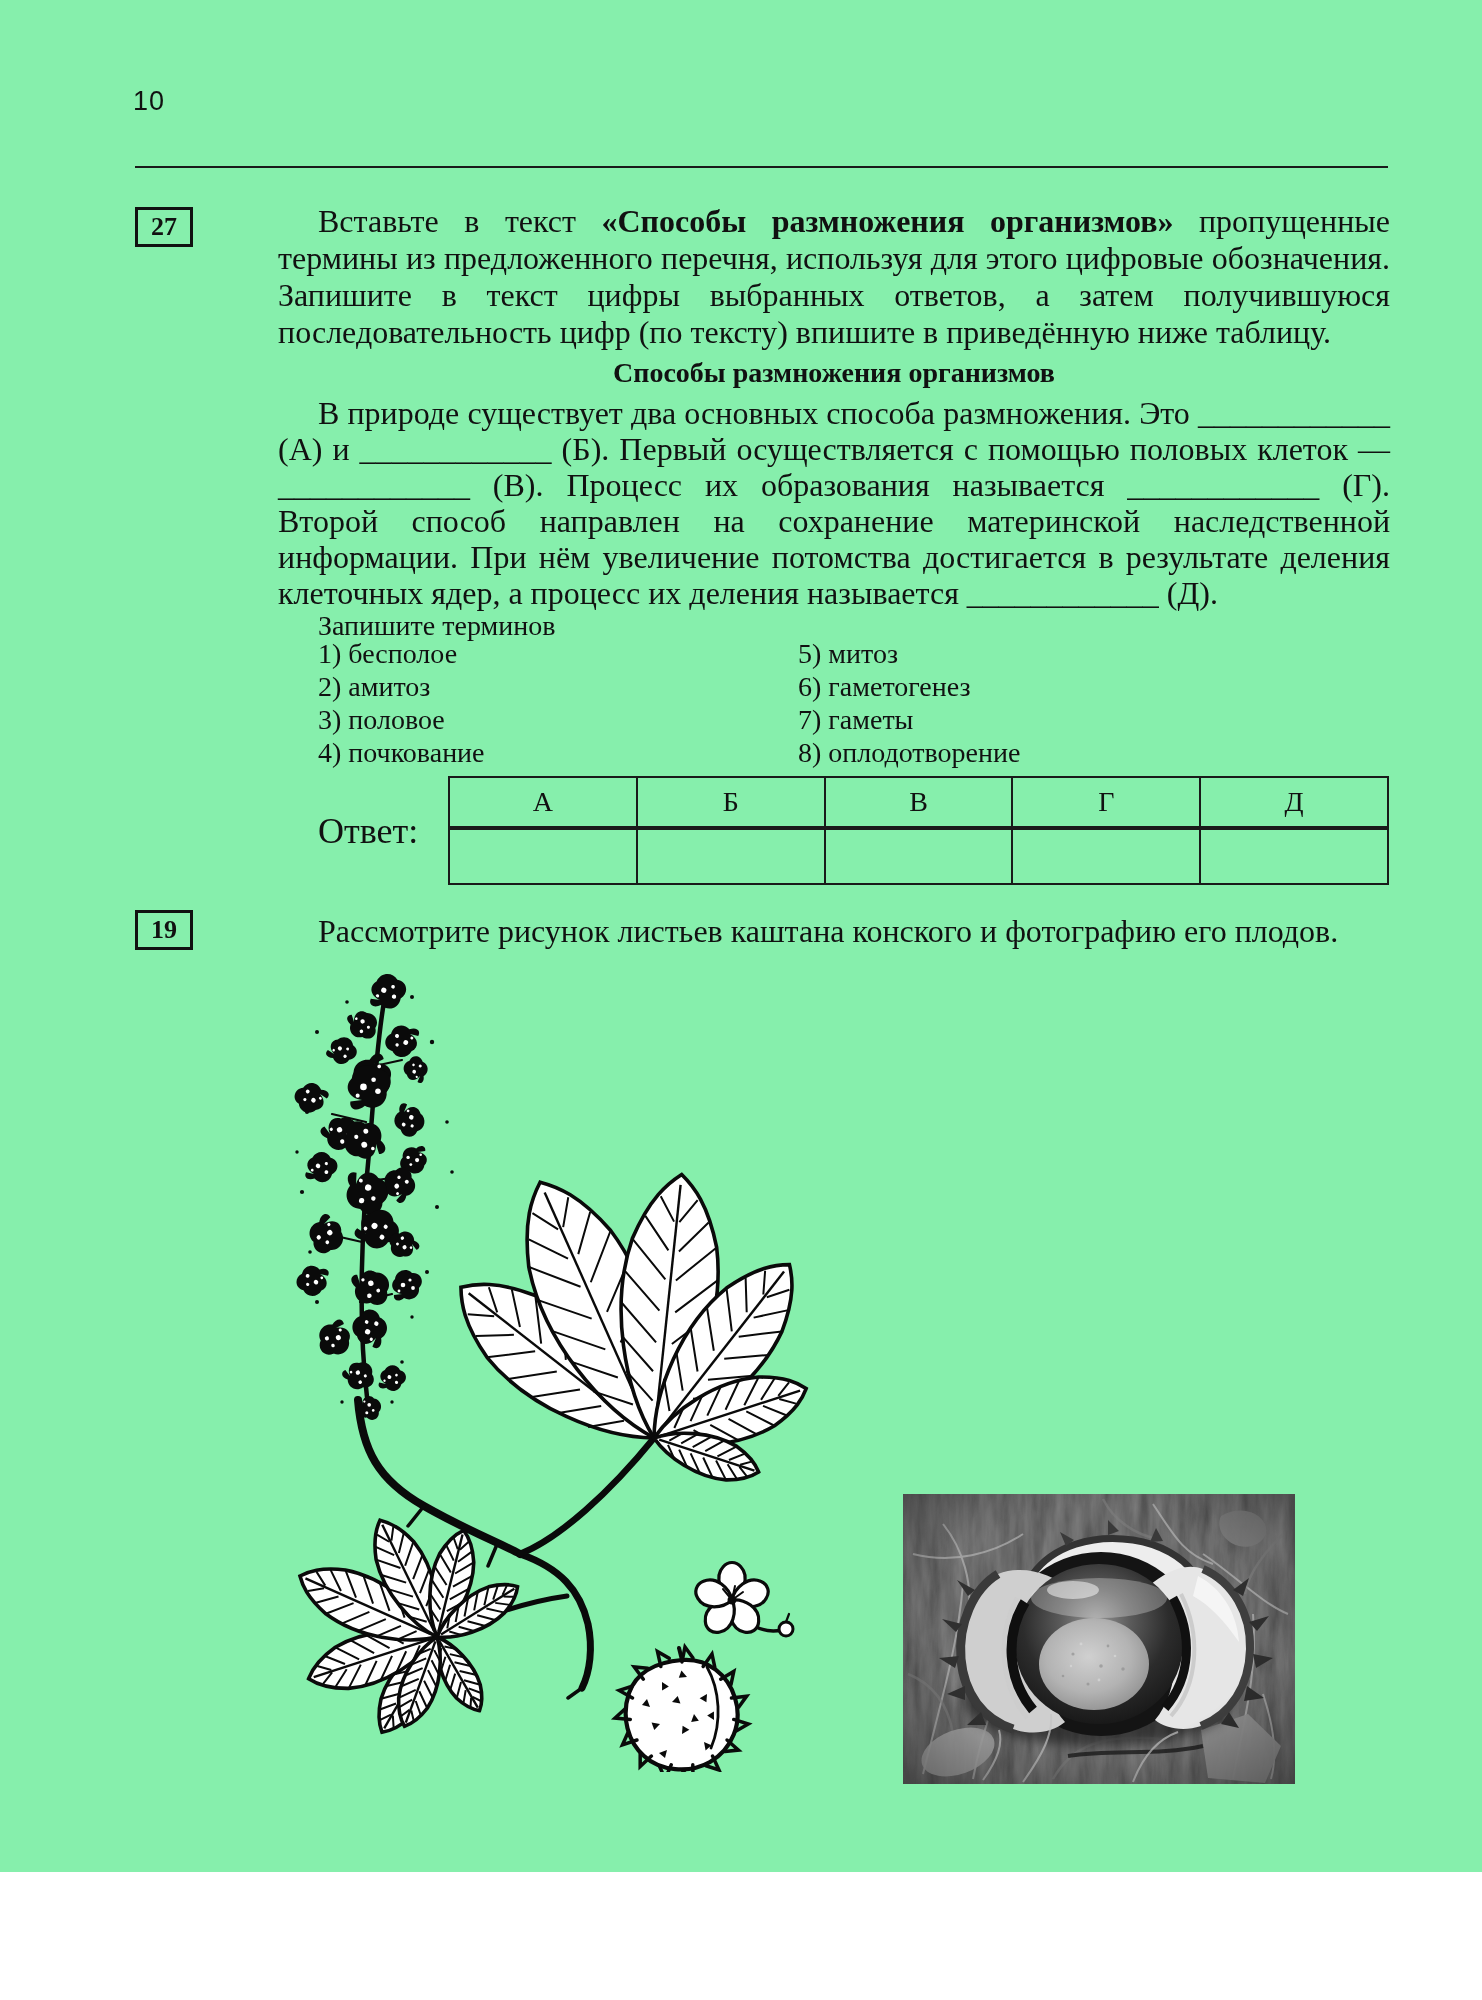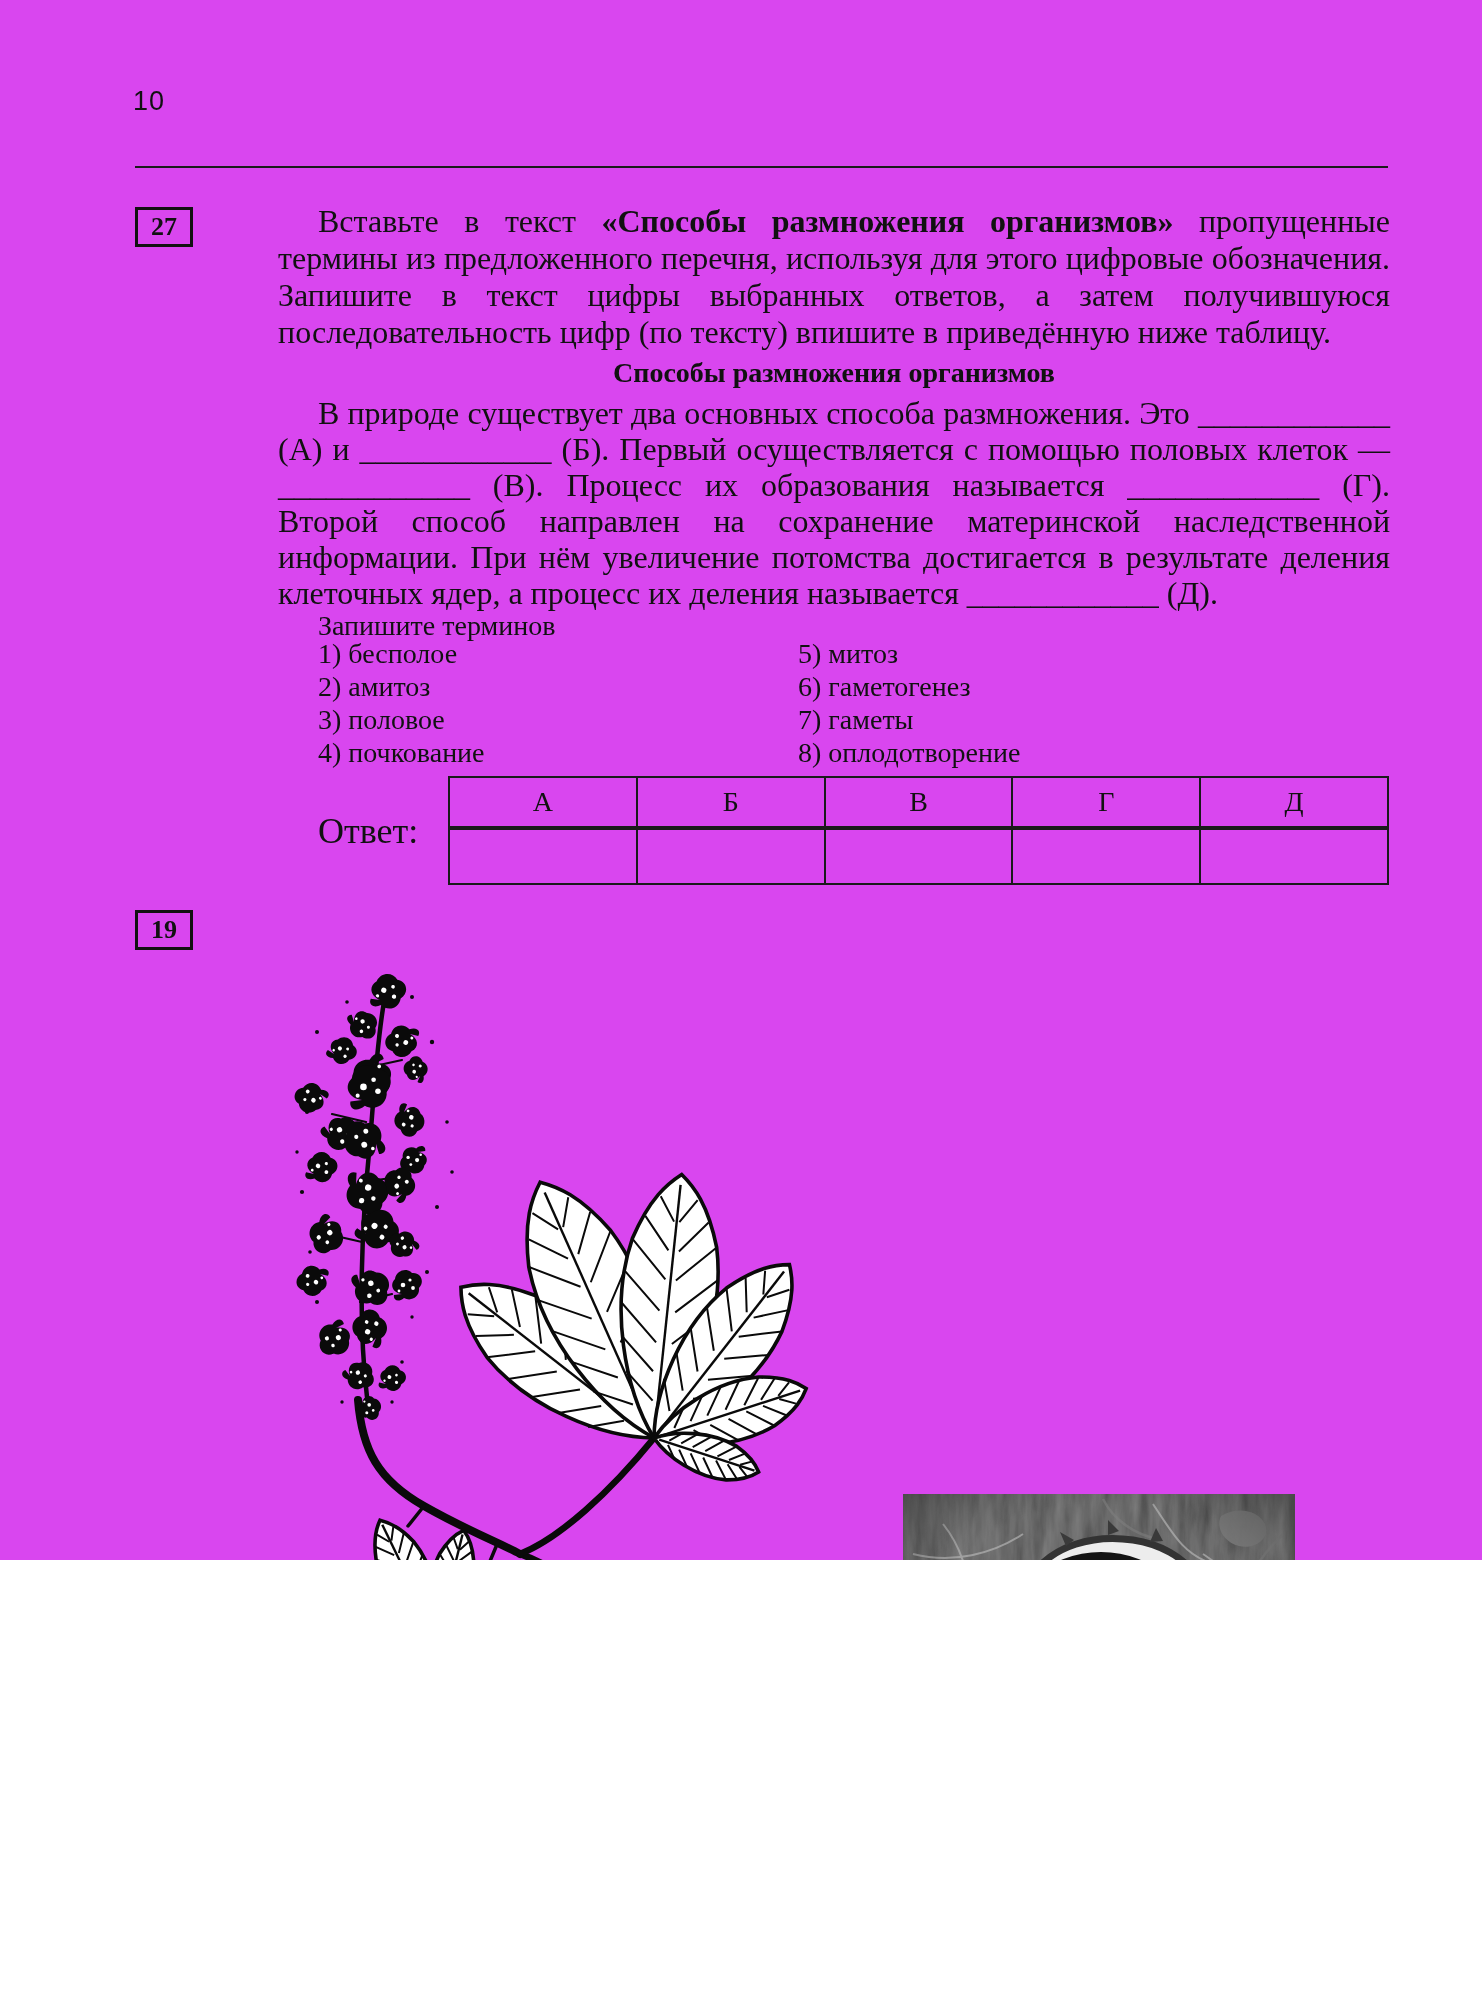--- a/index.html
+++ b/index.html
@@ -1,16 +1,16 @@
 <!DOCTYPE html>
 <html><head>
 <meta charset="utf-8">
 <style>
   html,body{margin:0;padding:0;background:#ffffff;}
-  .page{position:relative;width:1482px;height:1560px;background:#d946ef;
+  .page{position:relative;width:1482px;height:1872px;background:#86efac;
         font-family:"Liberation Serif",serif;color:#111;overflow:hidden;}
   .abs{position:absolute;}
   .page-num{left:133px;top:86px;font-family:"Liberation Sans",sans-serif;
             font-size:27px;font-weight:500;letter-spacing:1px;}
   .running-title{right:94px;top:94px;font-family:"Liberation Sans",sans-serif;
             font-size:18px;font-weight:500;letter-spacing:0.8px;white-space:nowrap;}
   .rule{left:135px;top:166px;width:1253px;height:2px;background:#1a1a1a;}
   .qbox{left:135px;width:52px;height:34px;border:3px solid #111;text-align:center;
         font-weight:700;font-size:26px;line-height:34px;}
   .para{left:278px;width:1112px;margin:0;font-size:32px;line-height:37px;
@@ -73,20 +73,21 @@
         <td></td>
         <td></td>
         <td></td>
         <td></td>
         <td></td>
       </tr>
     </tbody>
   </table>
 
   <div class="abs qbox" style="top:910px">19</div>
+  <p class="abs para" style="top:913px">Рассмотрите рисунок листьев каштана конского и фотографию его плодов.</p>
 
   <svg class="abs" style="left:262px;top:972px" width="600" height="800" viewBox="0 0 600 800">
     <defs>
       <g id="leaflet">
         <path d="M0,0 C-13,-17 -22,-48 -16,-74 C-11,-90 -5,-96 0,-100 C5,-96 11,-90 16,-74 C22,-48 13,-17 0,0 Z" fill="#fff" stroke="#0a0a0a" stroke-width="3.6" vector-effect="non-scaling-stroke"></path>
         <path d="M0,-5 L0,-96" stroke="#0a0a0a" stroke-width="2.4" fill="none" vector-effect="non-scaling-stroke"></path>
         <path d="M-2,-14 L-13,-24 M-3,-25 L-16,-37 M-3,-36 L-18,-50 M-3,-48 L-18,-62 M-2,-60 L-16,-74 M-2,-71 L-12,-83 M-1,-82 L-7,-91 M2,-14 L13,-24 M3,-25 L16,-37 M3,-36 L18,-50 M3,-48 L18,-62 M2,-60 L16,-74 M2,-71 L12,-83 M1,-82 L7,-91" stroke="#0a0a0a" stroke-width="2" fill="none" vector-effect="non-scaling-stroke"></path>
       </g>
       <g id="blob">
         <path d="M0,0 C-9,-1 -13,-9 -7,-15 C-6,-23 4,-27 10,-21 C19,-22 23,-12 17,-6 C18,3 9,8 2,4 C-4,9 -9,6 -8,1 Z" fill="#0a0a0a"></path>

